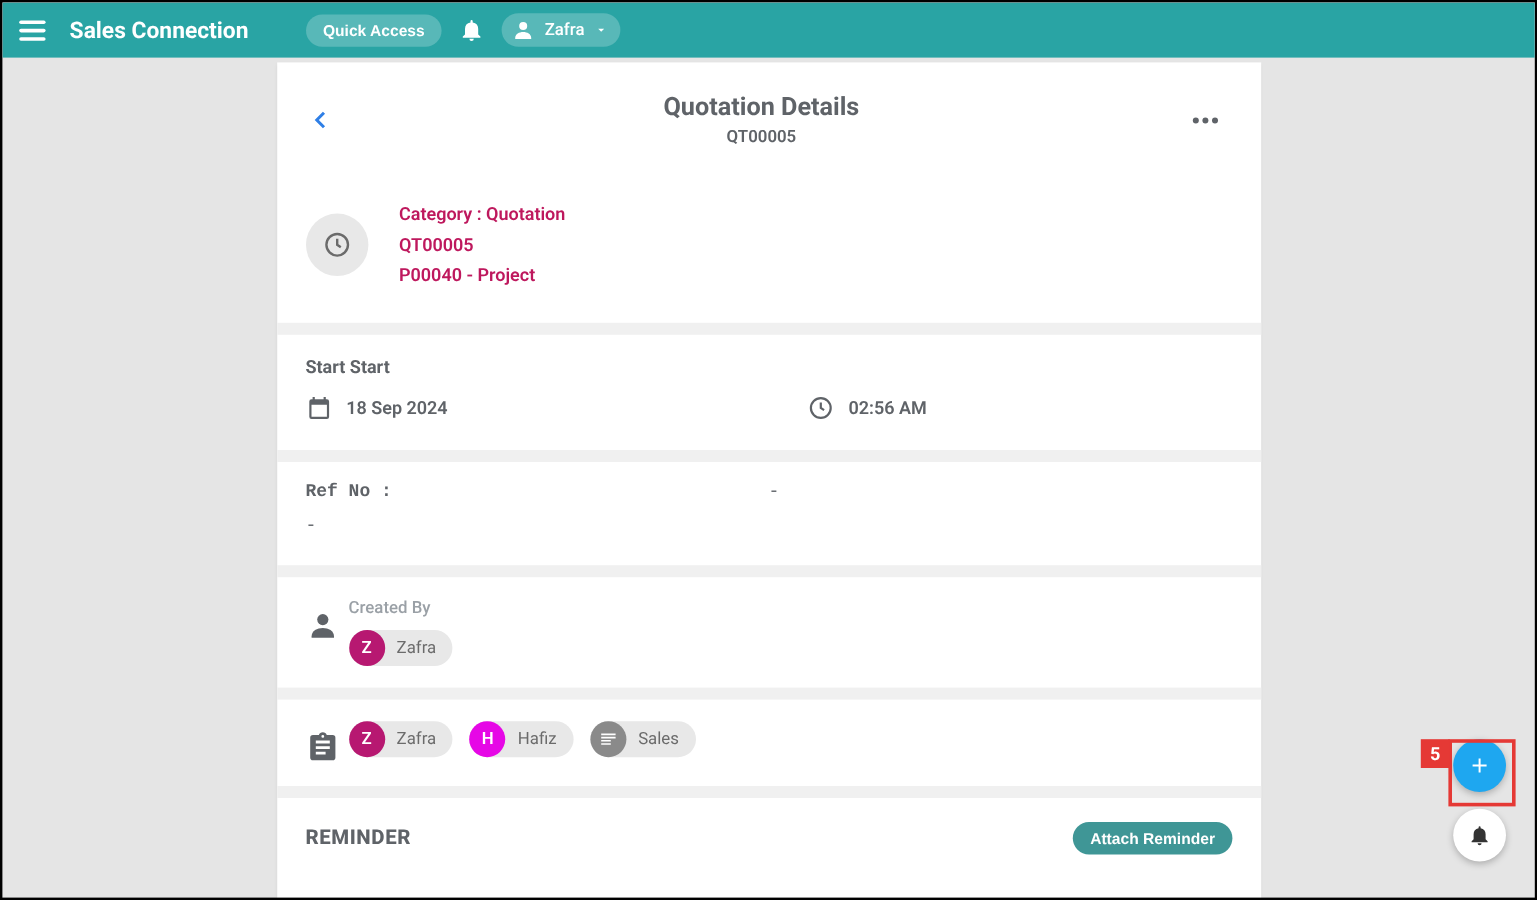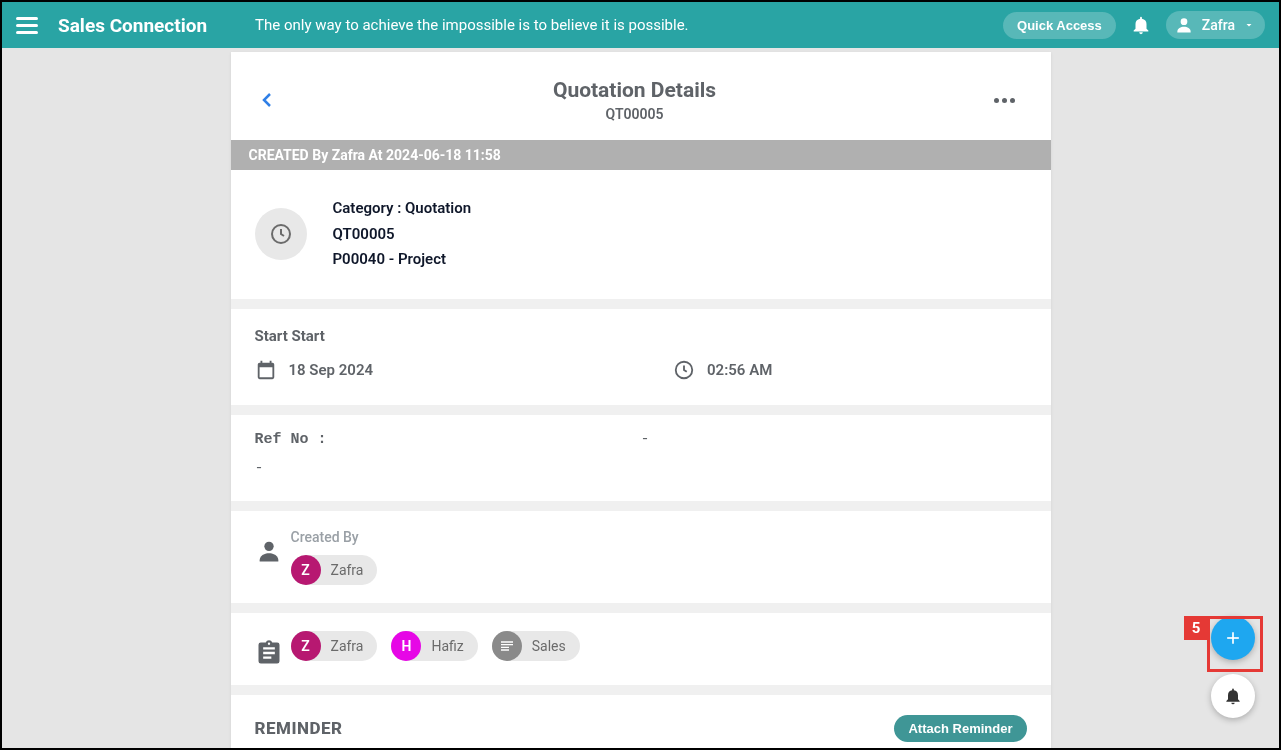--- a/index.html
+++ b/index.html
@@ -88,21 +88,21 @@
     font-size:14px;
     padding: 7px 18px;
   }
   .sep{ height:10px; background:#f0f0f0;}
 
   .category-row{ display:flex; align-items:center; gap:26px; padding: 26px 24px; }
   .clock-circle{
     width:52px;height:52px;border-radius:50%;background:#e8e8e8;
     display:flex;align-items:center;justify-content:center;
   }
-  .cat-text{ color:#0f172a; font-size:15px; font-weight:600; line-height:1.7;}
+  .cat-text{ color:#be185d; font-size:15px; font-weight:600; line-height:1.7;}
   .cat-text div{ }
 
   .start-row{ padding: 18px 24px 24px 24px;}
   .start-label{ color:#5f6368; font-weight:700; font-size:15px; margin-bottom:14px;}
   .start-values{ display:flex; gap: 300px; align-items:center;}
   .inline-icon-text{ display:flex; align-items:center; gap:12px; color:#5f6368; font-weight:600; font-size:15px;}
   .icon-24{ width:22px;height:22px; }
 
   .two-col{ display:flex; padding: 16px 24px 24px 24px; font-family: Liberation Mono, monospace;}
   .col{ flex:1; color:#5f6368;}
@@ -170,21 +170,20 @@
 </head>
 <body>
 
 <div class="topbar">
   <div class="menu-icon">
     <span></span>
       <span></span>
       <span></span>
   </div>
   <div class="brand">Sales Connection</div>
-  <div class="tagline">The only way to achieve the impossible is to believe it is possible.</div>
   <button class="quick-access">Quick Access</button>
   <svg class="bell-icon" viewBox="0 0 24 24" fill="#fff">
     <path d="M12 22a2 2 0 0 0 2-2h-4a2 2 0 0 0 2 2zm6-6V11a6 6 0 0 0-5-5.91V4a1 1 0 0 0-2 0v1.09A6 6 0 0 0 6 11v5l-2 2v1h16v-1z"></path>
   </svg>
   <div class="user-chip">
     <svg class="avatar-small" viewBox="0 0 24 24" fill="#fff">
       <circle cx="12" cy="8" r="4"></circle>
         <path d="M4 20c0-4 4-6 8-6s8 2 8 6v1H4z"></path>
     </svg>
     <span>Zafra</span>
@@ -205,21 +204,20 @@
         <div class="title-main">Quotation Details</div>
         <div class="title-sub">QT00005</div>
       </div>
       <div class="more-btn">
         <span></span>
           <span></span>
           <span></span>
       </div>
     </div>
 
-    <div class="created-bar">CREATED By Zafra At 2024-06-18 11:58</div>
 
     <div class="category-row">
       <div class="clock-circle">
         <svg width="24" height="24" viewBox="0 0 24 24" fill="none" stroke="#6b6b6b" stroke-width="2">
           <circle cx="12" cy="12" r="9"></circle>
             <path d="M12 7v5l3 2"></path>
         </svg>
       </div>
       <div class="cat-text">
         <div>Category : Quotation</div>

